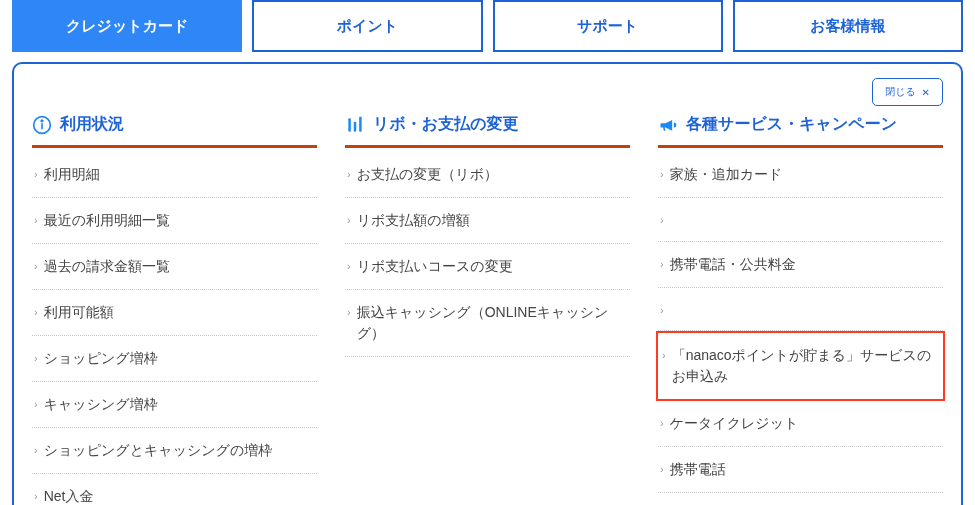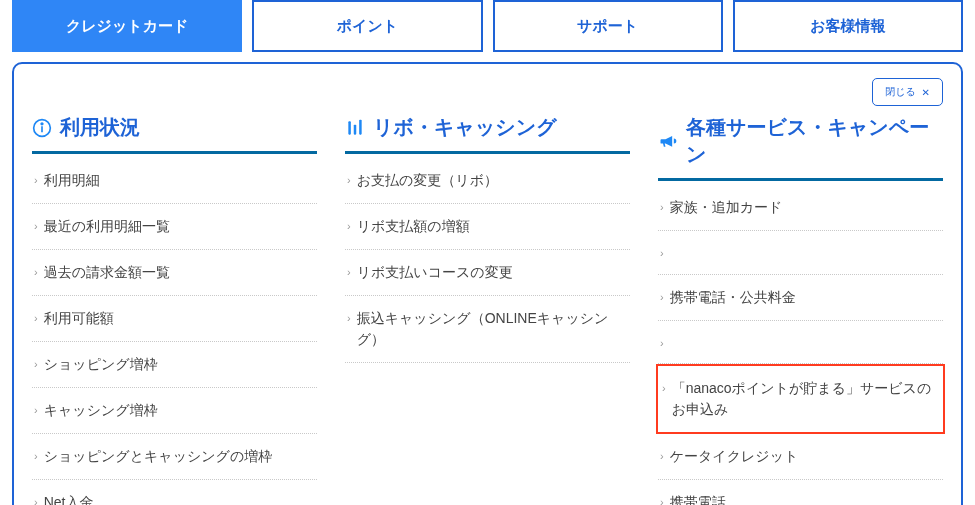--- a/index.html
+++ b/index.html
@@ -73,23 +73,23 @@
     flex: 1 1 0;
     min-width: 0;
   }
 
   .col-head {
     display: flex;
     align-items: center;
     gap: 8px;
     color: #1e63d6;
     font-weight: 700;
-    font-size: 20px;
+    font-size: 16px;
     padding-bottom: 10px;
-    border-bottom: 3px solid #0369a1;
+    border-bottom: 3px solid #c2410c;
     margin-bottom: 4px;
   }
   .col-head .icon {
     width: 20px;
     height: 20px;
     display: inline-flex;
     align-items: center;
     justify-content: center;
     color: #1e88f5;
   }
@@ -194,21 +194,21 @@
       </div>
       <div class="col">
         <div class="col-head">
           <span class="icon">
             <svg viewBox="0 0 24 24" fill="currentColor">
               <rect x="4" y="4" width="3" height="16" rx="1"></rect>
               <rect x="10.5" y="8" width="3" height="12" rx="1"></rect>
               <rect x="17" y="2" width="3" height="18" rx="1"></rect>
             </svg>
           </span>
-          <span>リボ・キャッシング</span>
+          <span>リボ・お支払の変更</span>
         </div>
         <div class="item">
           <span class="chev">›</span>
           <span class="txt">お支払の変更（リボ）</span>
         </div>
         <div class="item">
           <span class="chev">›</span>
           <span class="txt">リボ支払額の増額</span>
         </div>
         <div class="item">

